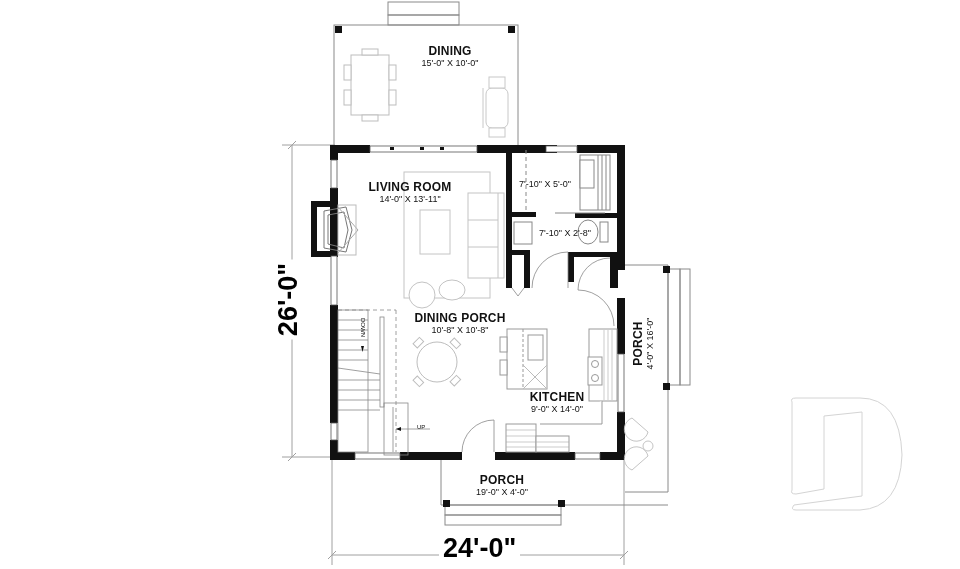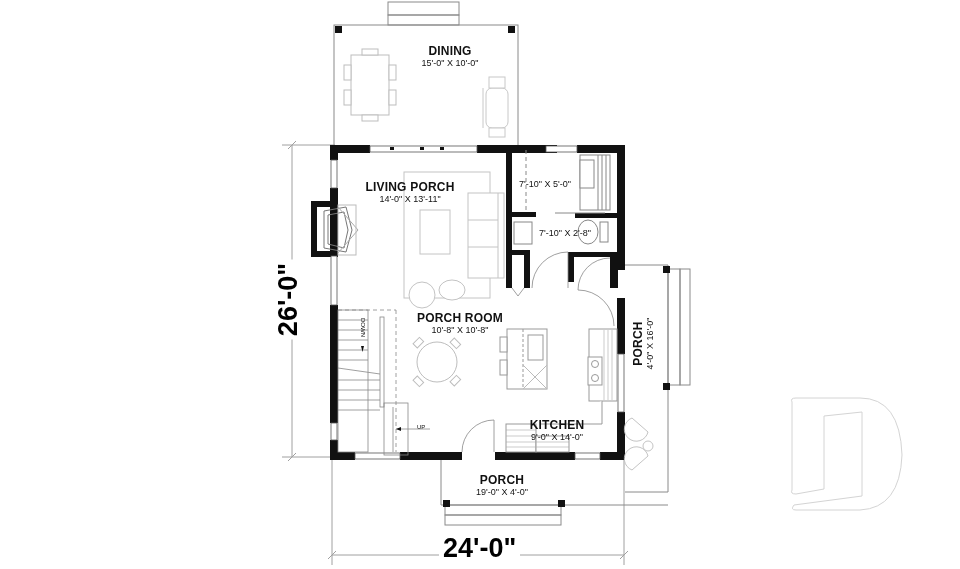--- a/index.html
+++ b/index.html
@@ -227,38 +227,38 @@
     <path d="M792,402 Q790,398 796,398 L860,398 Q900,398 902,455 Q900,508 860,510 L796,510 Q790,510 794,505 L862,496 L862,412 L824,416 L824,489 L796,494 Q790,494 792,490 Z"></path>
   </g>
 </svg>
 
 <div class="lbl" style="left:395px; top:45px; width:110px;">
   <div class="room-name">DINING</div>
   <div class="room-dim">15'-0" X 10'-0"</div>
 </div>
 
 <div class="lbl" style="left:360px; top:181px; width:100px;">
-  <div class="room-name">LIVING PORCH</div>
+  <div class="room-name">LIVING ROOM</div>
   <div class="room-dim">14'-0" X 13'-11"</div>
 </div>
 
 <div class="lbl" style="left:513px; top:178px; width:64px;">
   <div class="room-dim">7'-10" X 5'-0"</div>
 </div>
 
 <div class="lbl" style="left:533px; top:227px; width:64px;">
   <div class="room-dim">7'-10" X 2'-8"</div>
 </div>
 
 <div class="lbl" style="left:405px; top:312px; width:110px;">
-  <div class="room-name">PORCH ROOM</div>
+  <div class="room-name">DINING PORCH</div>
   <div class="room-dim">10'-8" X 10'-8"</div>
 </div>
 
-<div class="lbl" style="left:522px; top:391px; width:70px;margin-top:28px;">
+<div class="lbl" style="left:522px; top:391px; width:70px;">
   <div class="room-name">KITCHEN</div>
   <div class="room-dim">9'-0" X 14'-0"</div>
 </div>
 
 <div class="lbl" style="left:603px; top:332px; width:80px; transform:rotate(-90deg); transform-origin:center;">
   <div class="room-name">PORCH</div>
   <div class="room-dim">4'-0" X 16'-0"</div>
 </div>
 
 <div class="lbl" style="left:452px; top:474px; width:100px;">

